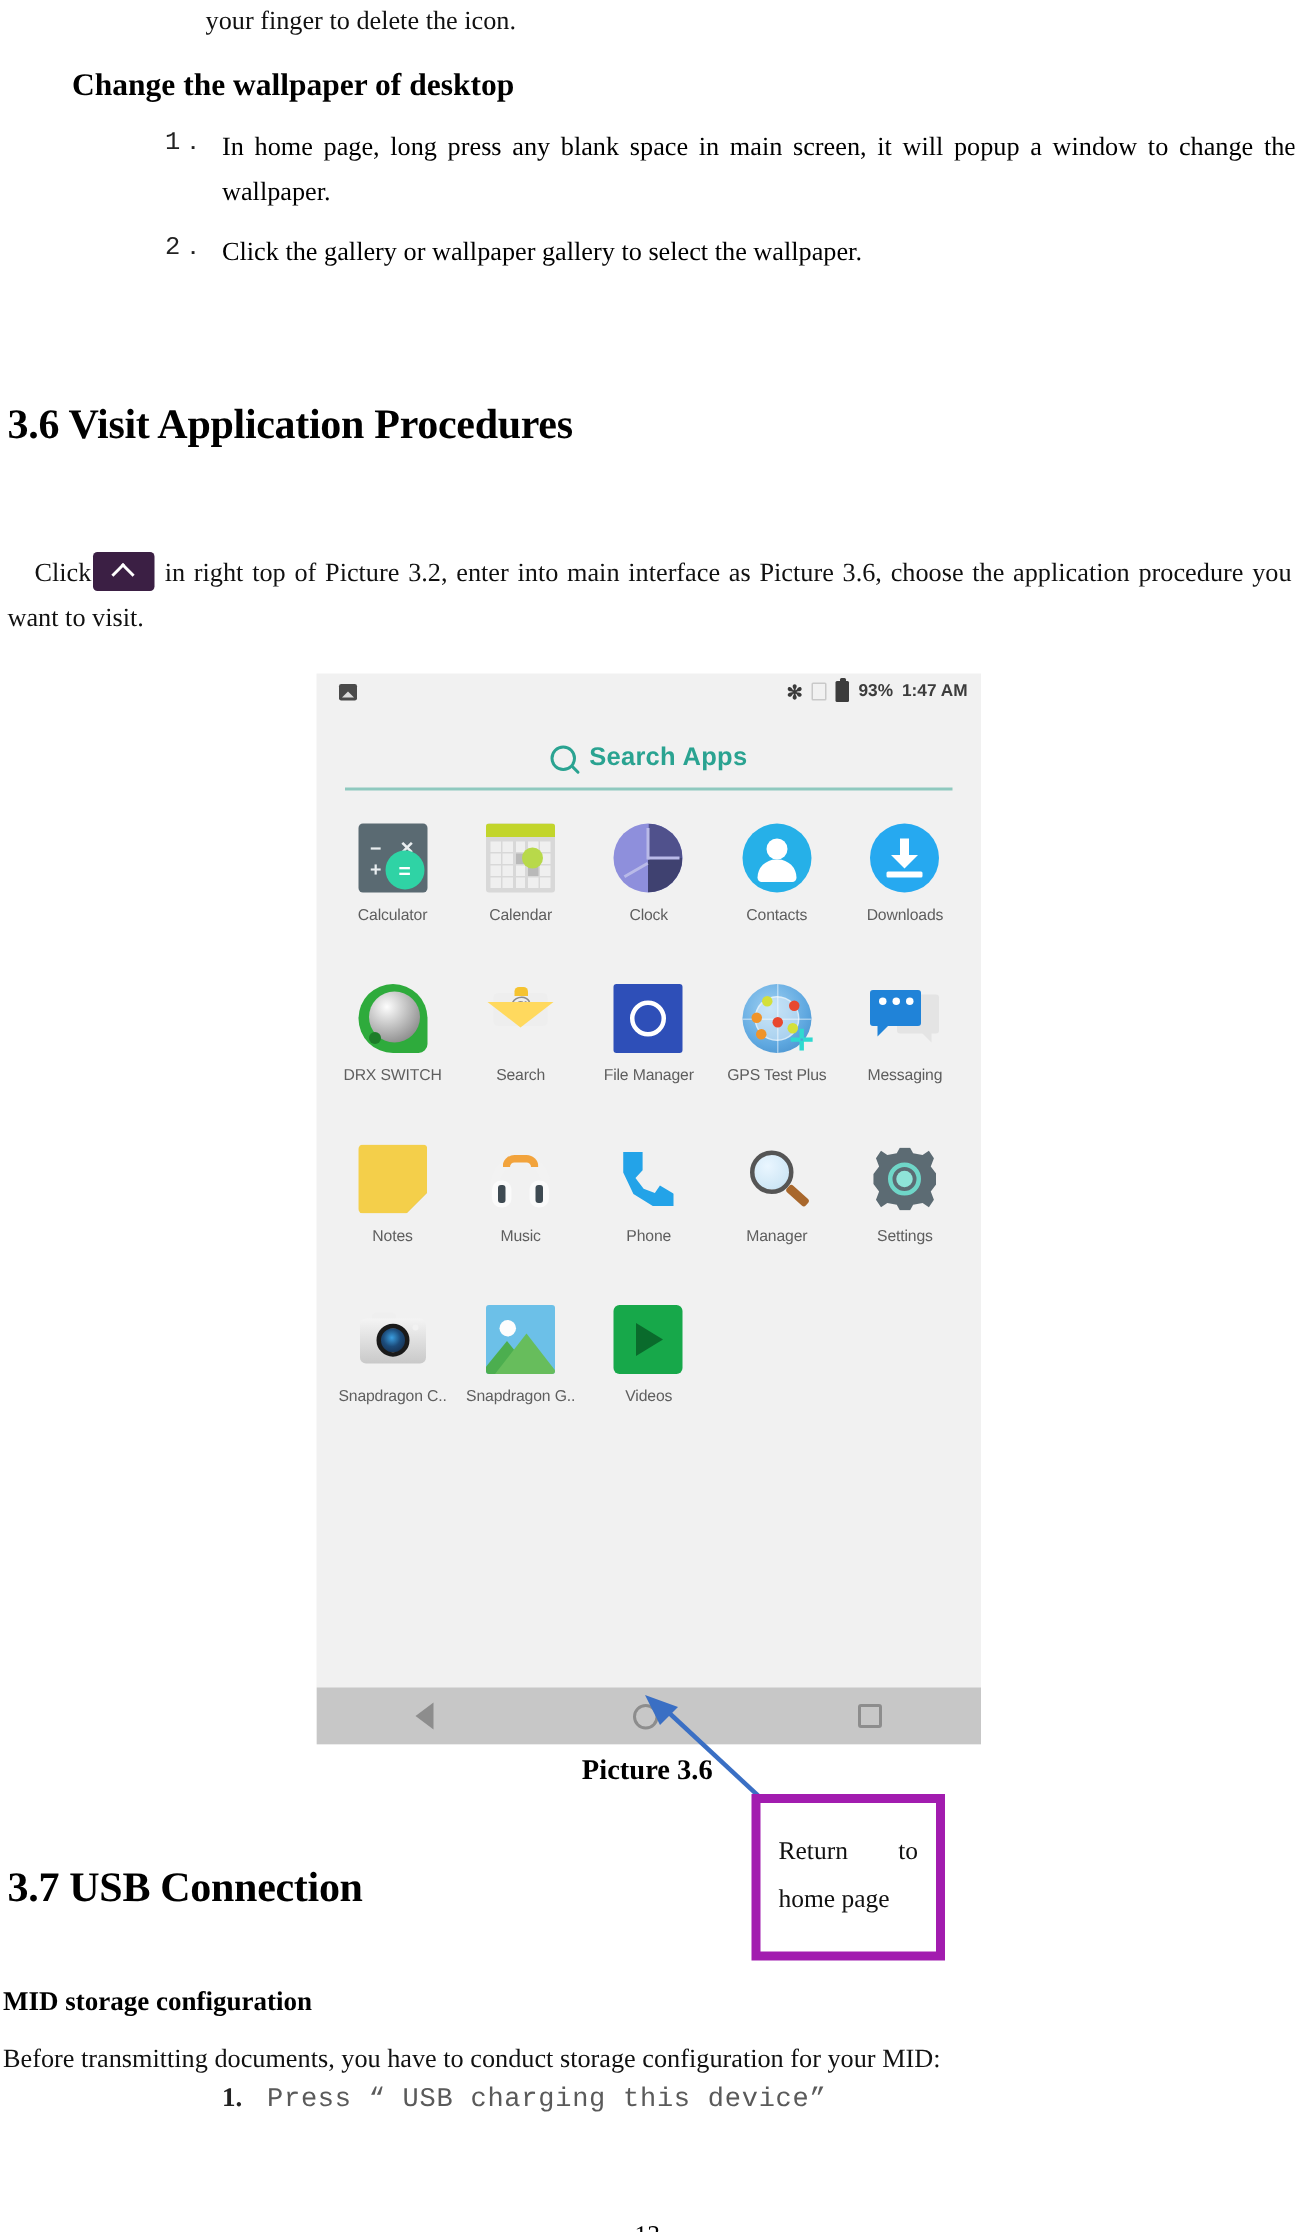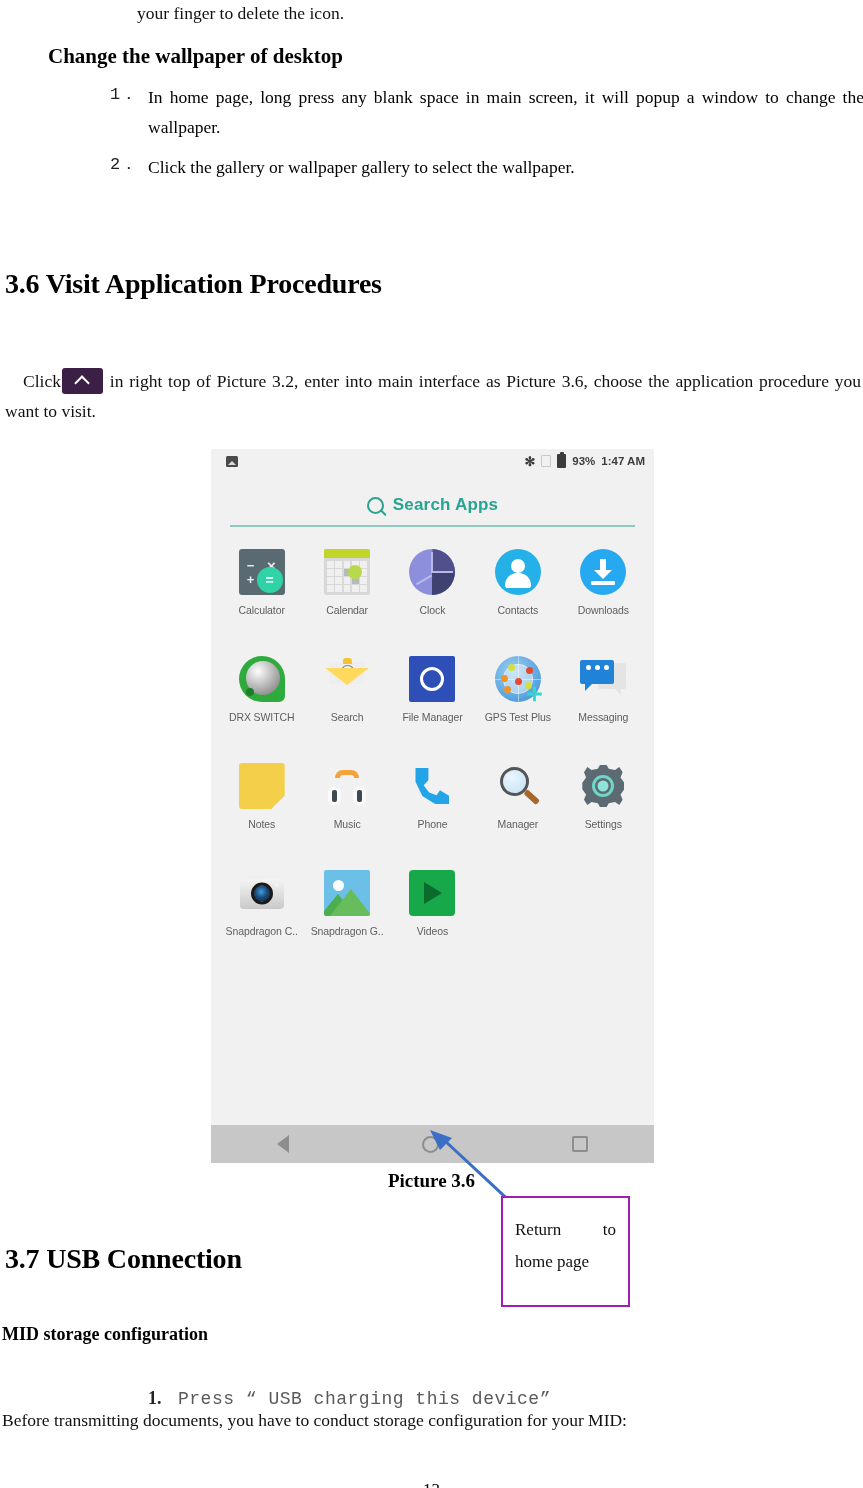--- a/index.html
+++ b/index.html
@@ -790,21 +790,21 @@
     font-family: "Liberation Serif", serif;
     font-weight: bold;
     font-size: 19px;
   }
 
   
   .callout {
     position: absolute;
     left: 501px; top: 1196px;
     width: 129px; height: 111px;
-    border: 2px solid #a21caf;
+    border: 6px solid #a21caf;
     background: #ffffff;
     box-sizing: border-box;
     padding: 16px 12px 0 12px;
     font-family: "Liberation Serif", serif;
     font-size: 17px;
     line-height: 32px;
     color: #111;
     text-align: justify;
     text-align-last: left;
   }
@@ -1084,21 +1084,21 @@
   </div>
 
   <div class="bold-head h2" style="left:5px; top:1243px;">
     <span>3.7 USB Connection</span>
   </div>
 
   <div class="bold-head" style="left:2px; top:1324px; font-size:18px;">
     <span>MID storage configuration</span>
   </div>
 
-  <div class="para" style="left:2px; top:1357px; width:840px;margin-top:48px;">
+  <div class="para" style="left:2px; top:1357px; width:840px;">
     <span>Before transmitting documents, you have to conduct storage configuration for your MID:</span>
   </div>
 
   <div class="list-row" style="left:148px; top:1388px; width:600px; align-items:baseline;">
     <span class="marker marker-b" style="width:30px;flex:0 0 30px;">1.</span>
     <span style="font-family:'Liberation Mono','DejaVu Sans Mono',monospace; font-size:18px; color:#5a5a5a; letter-spacing:0.5px;">Press “ USB charging this device”</span>
   </div>
 
   <div class="pageno">
     <span>13</span>

